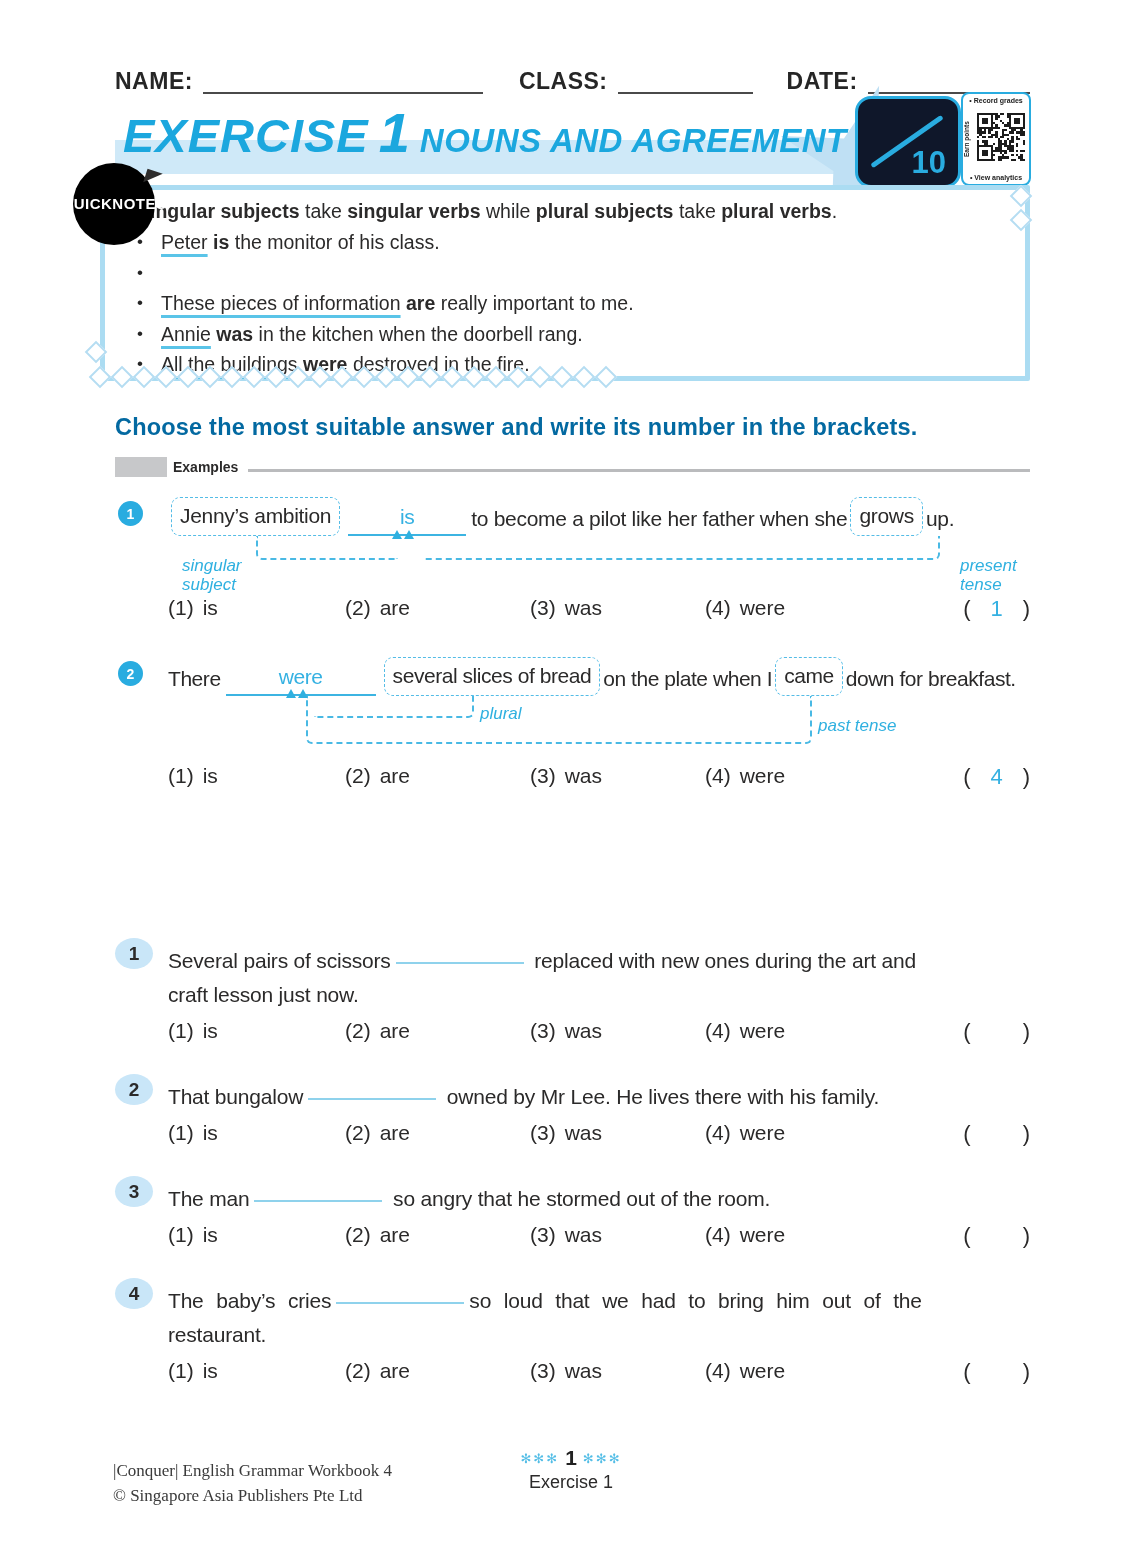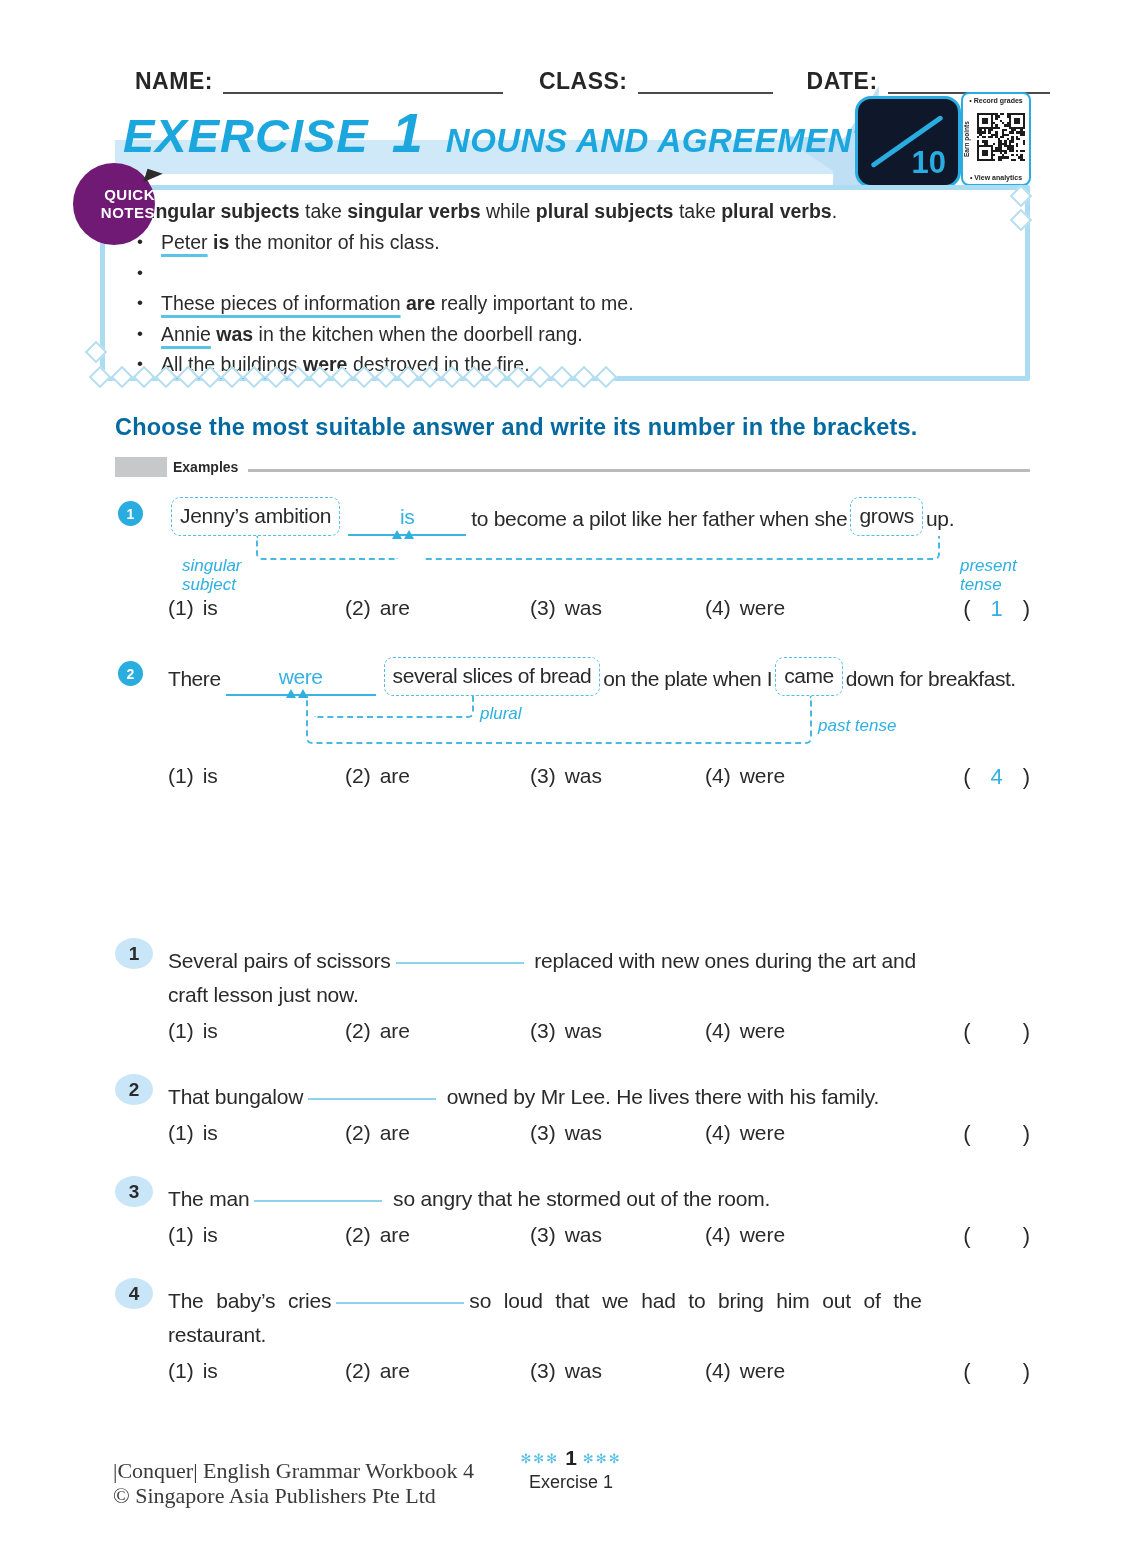--- a/index.html
+++ b/index.html
@@ -1,51 +1,51 @@
 <!DOCTYPE html>
 <html><head>
 <meta charset="utf-8">
 <style>
   html,body{margin:0;padding:0;background:#fff;}
   .page{position:relative;width:1143px;height:1545px;background:#fff;overflow:hidden;
         font-family:"Liberation Sans",sans-serif;color:#2b2a2a;}
 
   
-  .hdr{position:absolute;top:68px;left:115px;width:915px;display:flex;align-items:flex-end;margin-left:20px;}
+  .hdr{position:absolute;top:68px;left:115px;width:915px;display:flex;align-items:flex-end;}
   .hdr .lbl{font-size:23px;font-weight:700;letter-spacing:.5px;color:#262626;line-height:26px;}
   .hdr .wline{border-bottom:2px solid #4a4a4a;height:22px;margin-left:10px;}
   .wline.name{width:280px;margin-right:36px;}
   .wline.class{width:135px;margin-right:34px;}
   .wline.date{flex:1;}
 
   
   .titleblock{position:absolute;top:98px;left:115px;width:915px;height:92px;}
   .band{position:absolute;left:0;top:42px;width:748px;height:34px;background:#cfe9f8;}
   .star{position:absolute;left:662px;top:-16px;width:156px;height:156px;background:#bfe0f4;
         clip-path:polygon(50% 0%,61% 39%,100% 50%,61% 61%,50% 100%,39% 61%,0% 50%,39% 39%);
         transform:rotate(18deg);}
-  .title-row{position:absolute;left:8px;top:2px;display:flex;align-items:baseline;gap:23px;white-space:nowrap;}
+  .title-row{position:absolute;left:8px;top:2px;display:flex;align-items:baseline;gap:10px;white-space:nowrap;}
   .t-word{font-size:47px;font-weight:700;font-style:italic;color:#1ba7de;letter-spacing:1px;}
   .t-num{font-size:56px;font-weight:700;font-style:italic;color:#1ba7de;}
   .t-sub{font-size:33px;font-weight:700;font-style:italic;color:#1ba7de;letter-spacing:.5px;}
   .scorebox{position:absolute;left:740px;top:-2px;width:100px;height:86px;background:#0f172a;
             border:3px solid #29ace0;border-radius:16px;}
   .slash{position:absolute;left:6px;top:40px;width:86px;height:5px;background:#29ace0;
          transform:rotate(-35deg);border-radius:3px;}
   .score-den{position:absolute;right:12px;bottom:4px;font-size:31px;font-weight:700;color:#29ace0;}
   .qrbox{position:absolute;left:846px;top:-6px;width:70px;height:94px;background:#fff;
          border:2px solid #29ace0;border-radius:8px;box-sizing:border-box;text-align:center;}
   .qrbox .tinytxt{font-size:7px;font-weight:700;color:#222;line-height:9px;margin-top:2px;}
   .qrbox .sidetxt{position:absolute;left:0px;top:14px;font-size:6.5px;font-weight:700;color:#222;
                   writing-mode:vertical-rl;transform:rotate(180deg);height:62px;}
   .qr-svg-holder{position:absolute;left:10px;top:12px;width:56px;height:62px;display:flex;align-items:center;justify-content:center;}
 
   
-  .qn-badge{position:absolute;top:163px;left:73px;width:82px;height:82px;background:#701a75;
-            border-radius:50%;z-index:5;display:flex;flex-direction:column;align-items:flex-end;justify-content:center;}
+  .qn-badge{position:absolute;top:163px;left:73px;width:82px;height:82px;background:#000000;
+            border-radius:50%;z-index:5;display:flex;flex-direction:row;align-items:center;justify-content:center;}
   .qn-badge span{color:#fff;font-weight:700;font-size:15px;line-height:18px;letter-spacing:.5px;}
   .qn-tail{position:absolute;top:8px;right:-6px;width:0;height:0;z-index:4;
            border-left:16px solid #2d2c2c;border-bottom:14px solid transparent;transform:rotate(18deg);}
 
   
   .notesbox{position:absolute;top:185px;left:100px;width:930px;height:196px;box-sizing:border-box;
             border:5px solid #abdcf2;border-radius:2px;background:#fff;padding:7px 14px 6px 32px;}
   .note-head{font-size:19.5px;line-height:29px;margin-bottom:1px;}
   .note-row{display:flex;font-size:19.5px;line-height:30.5px;}
   .note-dot{width:24px;color:#262626;font-size:17px;}
@@ -108,21 +108,21 @@
   .q-block{position:absolute;left:168px;width:862px;}
   .q1{top:938px;} .q2{top:1074px;} .q3{top:1176px;} .q4{top:1278px;}
   .q-badge{position:absolute;left:-53px;top:0;width:38px;height:31px;border-radius:50%;
            background:#c9e6f8;color:#2b2a2a;font-size:19px;font-weight:700;
            display:flex;align-items:center;justify-content:center;}
   .q-text{font-size:21px;line-height:34px;letter-spacing:-.2px;}
   .q-block .opts{margin-top:7px;}
 
   
   .foot-left{position:absolute;top:1458px;left:113px;font-family:"Liberation Serif",serif;
-             font-size:22px;line-height:25px;color:#3a3a3a;}
+             font-size:17px;line-height:25px;color:#3a3a3a;}
   .foot-center{position:absolute;top:1446px;left:511px;width:120px;text-align:center;}
   .deco-row{font-size:13px;color:#52bde6;letter-spacing:2px;display:flex;justify-content:center;align-items:center;gap:6px;}
   .deco-row .pg{font-size:21px;font-weight:700;color:#222;letter-spacing:0;}
   .foot-ex{font-size:18px;color:#2b2a2a;margin-top:2px;}
 </style>
 </head>
 <body>
 
 <div class="page">
 

